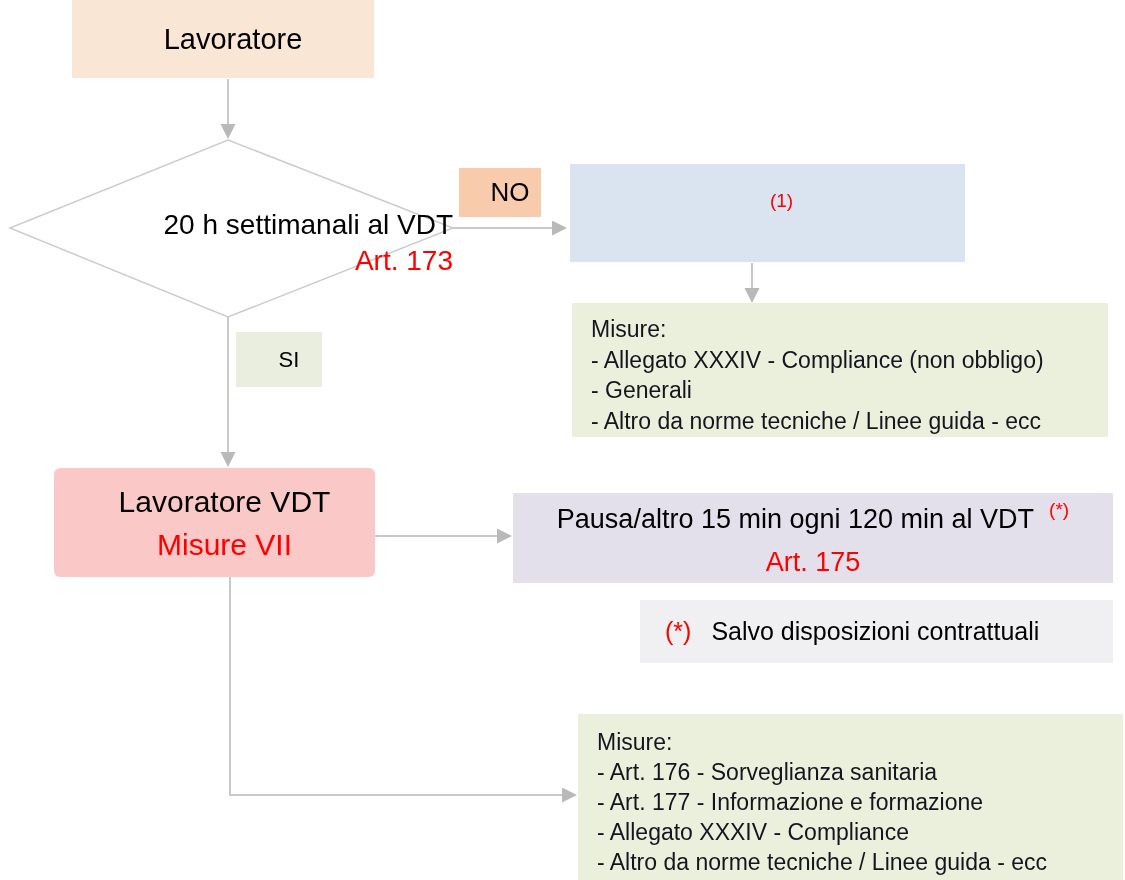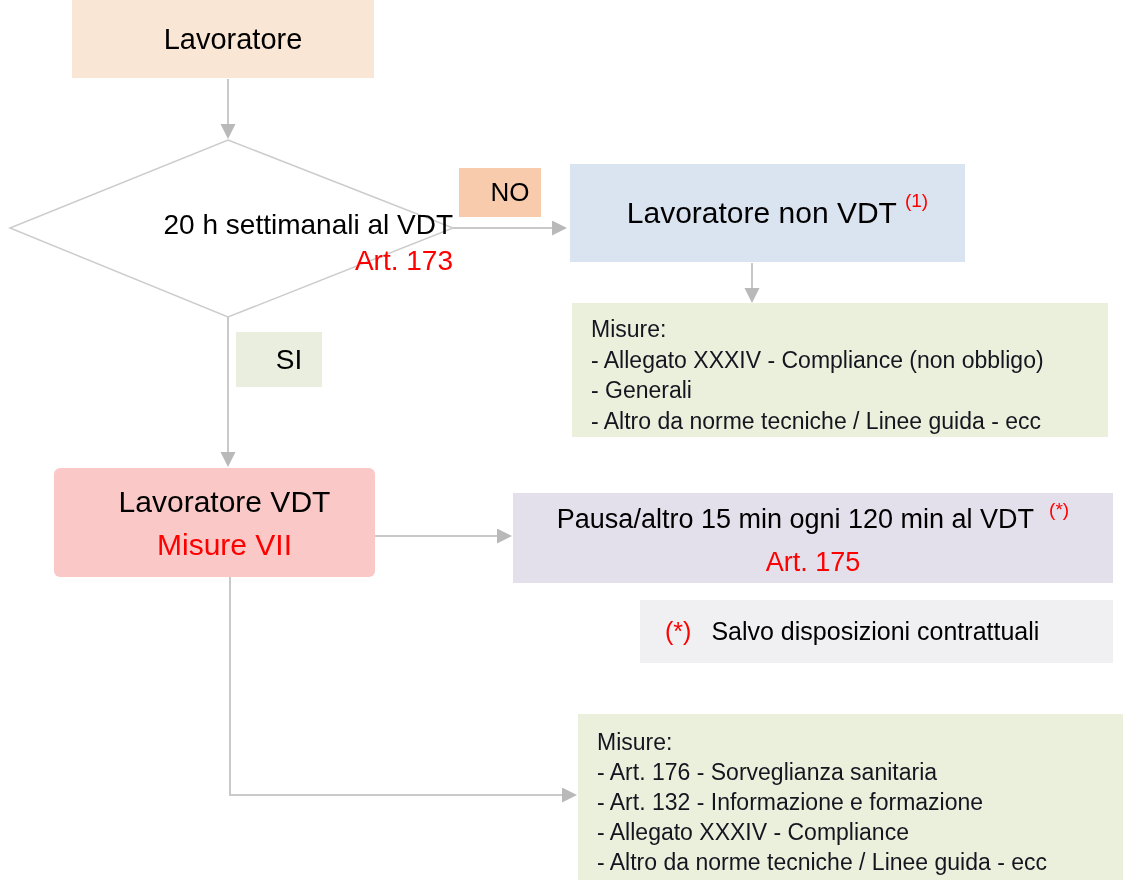--- a/index.html
+++ b/index.html
@@ -46,21 +46,21 @@
   }
   .red-text { color: #fe0000; }
   .no-label {
     left: 459px; top: 168px; width: 82px; height: 49px;
     background: #f8cbad;
     font-size: 26px;
   }
   .si-label {
     left: 236px; top: 332px; width: 86px; height: 55px;
     background: #eaeedf;
-    font-size: 28px;
+    font-size: 22px;
   }
   .non-vdt-box {
     left: 570px; top: 164px; width: 395px; height: 98px;
     background: #dae3f0;
     font-size: 30px;
   }
   .sup-note {
     font-size: 19px;
     color: #fe0000;
     position: relative;
@@ -147,21 +147,20 @@
   <div class="box decision-text">
     <div class="nowrap">20 h settimanali al VDT</div>
     <div class="red-text nowrap">Art. 173</div>
   </div>
 
   <div class="box center-flex no-label">
     <span>NO</span>
   </div>
 
   <div class="box center-flex non-vdt-box nowrap">
-    <span>Lavoratore non VDT</span>
     <span class="sup-note">(1)</span>
   </div>
 
   <div class="box measures-box measures-top">
     <div>Misure:</div>
     <div>- Allegato XXXIV - Compliance (non obbligo)</div>
     <div>- Generali</div>
     <div>- Altro da norme tecniche / Linee guida - ecc</div>
   </div>
 
@@ -183,18 +182,18 @@
   </div>
 
   <div class="box note-box">
     <span class="note-marker">(*)</span>
     <span class="nowrap">Salvo disposizioni contrattuali</span>
   </div>
 
   <div class="box measures-box measures-bottom">
     <div>Misure:</div>
     <div>- Art. 176 - Sorveglianza sanitaria</div>
-    <div>- Art. 132 - Informazione e formazione</div>
+    <div>- Art. 177 - Informazione e formazione</div>
     <div>- Allegato XXXIV - Compliance</div>
     <div>- Altro da norme tecniche / Linee guida - ecc</div>
   </div>
 
 </div>
 
 </body></html>

